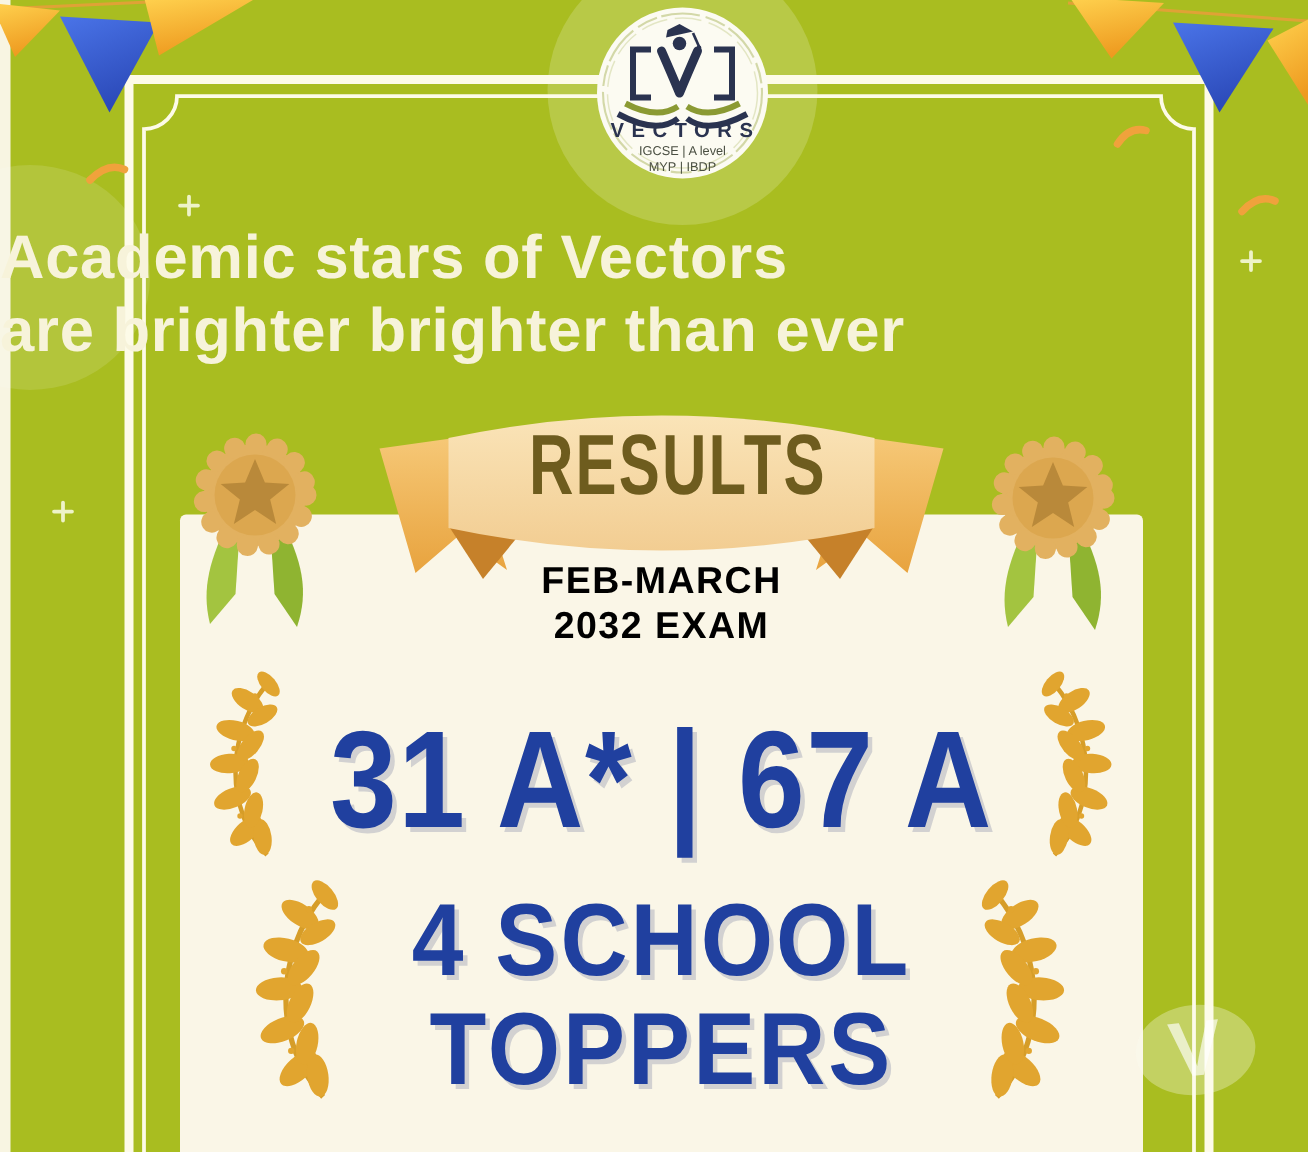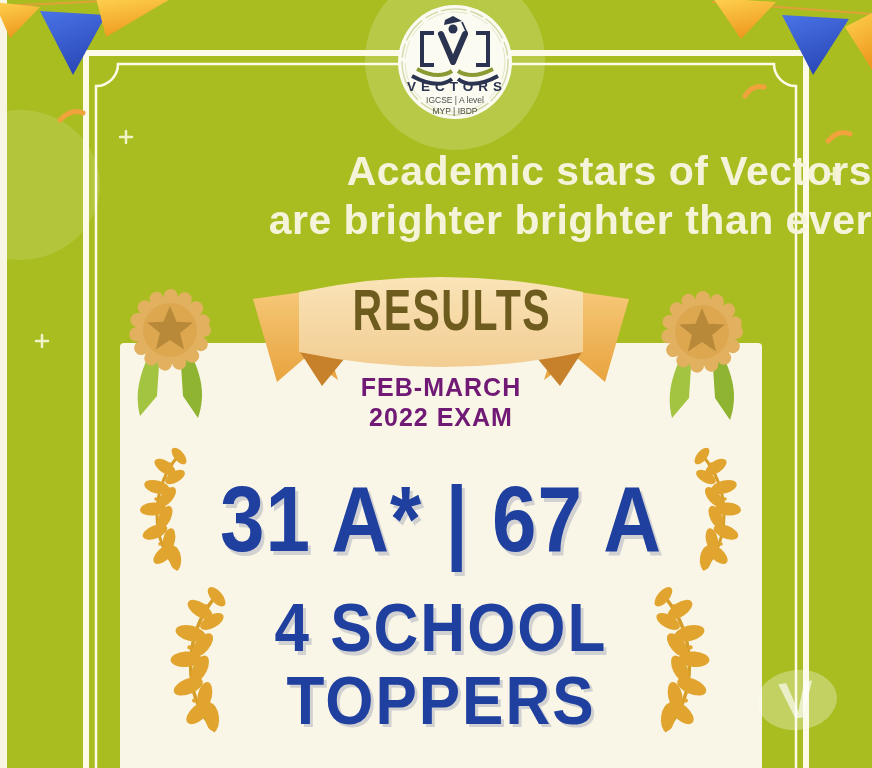--- a/index.html
+++ b/index.html
@@ -12,29 +12,29 @@
   #left-edge-strip{left:0;top:0;width:7px;height:768px;background:#f8f5e2;}
   .soft-blob{border-radius:50%;background:rgba(255,255,252,0.12);}
   #blob-topleft{left:-60px;top:110px;width:160px;height:150px;}
   #blob-logo{left:365px;top:-30px;width:180px;height:180px;background:rgba(255,255,250,0.18);}
   #cream-panel{
     left:120px;top:343px;width:642px;height:425px;
     background:#faf6e7;border-radius:4px 4px 0 0;
   }
   #deco-svg{left:0;top:0;width:872px;height:768px;pointer-events:none;}
 
-  .txt{left:0;width:872px;text-align:right;color:#f7f3da;font-weight:bold;}
+  .txt{left:0;width:872px;text-align:left;color:#f7f3da;font-weight:bold;}
   #headline{top:147px;font-size:41px;line-height:49px;letter-spacing:0.5px;}
   #banner-label-wrap{top:282px;height:56px;display:flex;align-items:center;justify-content:center;margin-left:16px;}
   #banner-label{
     font-size:57px;font-weight:bold;color:#6e5c1e;letter-spacing:2px;
     transform:scaleX(0.72);transform-origin:center;line-height:56px;
   }
   .panel-txt{left:120px;width:642px;text-align:center;font-weight:bold;}
-  #exam-session{top:372px;font-size:25px;line-height:30px;color:#701a75;letter-spacing:1px;}
+  #exam-session{top:372px;font-size:25px;line-height:30px;color:#000000;letter-spacing:1px;}
   #grades-line{top:472px;font-size:80px;line-height:84px;color:#20409f;letter-spacing:1px;
     transform:scaleY(1.15);transform-origin:center top;
     text-shadow:3px 3px 0 rgba(25,45,110,0.18);}
   #toppers-block{top:592px;font-size:62px;line-height:66px;color:#20409f;letter-spacing:2px;
     transform:scaleY(1.1);transform-origin:center top;
     text-shadow:3px 3px 0 rgba(25,45,110,0.18);}
   #watermark{
     left:757px;top:670px;width:80px;height:60px;border-radius:50%;
     background:rgba(252,251,240,0.32);transform:rotate(-6deg);
     display:flex;align-items:center;justify-content:center;
@@ -172,21 +172,21 @@
     <div>Academic stars of Vectors</div>
     <div>are brighter brighter than ever</div>
   </div>
 
   <div class="abs txt" id="banner-label-wrap">
     <span id="banner-label">RESULTS</span>
   </div>
 
   <div class="abs panel-txt" id="exam-session">
     <div>FEB-MARCH</div>
-    <div>2022 EXAM</div>
+    <div>2032 EXAM</div>
   </div>
 
   <div class="abs panel-txt" id="grades-line">31 A* | 67 A</div>
 
   <div class="abs panel-txt" id="toppers-block">
     <div>4 SCHOOL</div>
     <div>TOPPERS</div>
   </div>
 
   <div class="abs" id="watermark">

